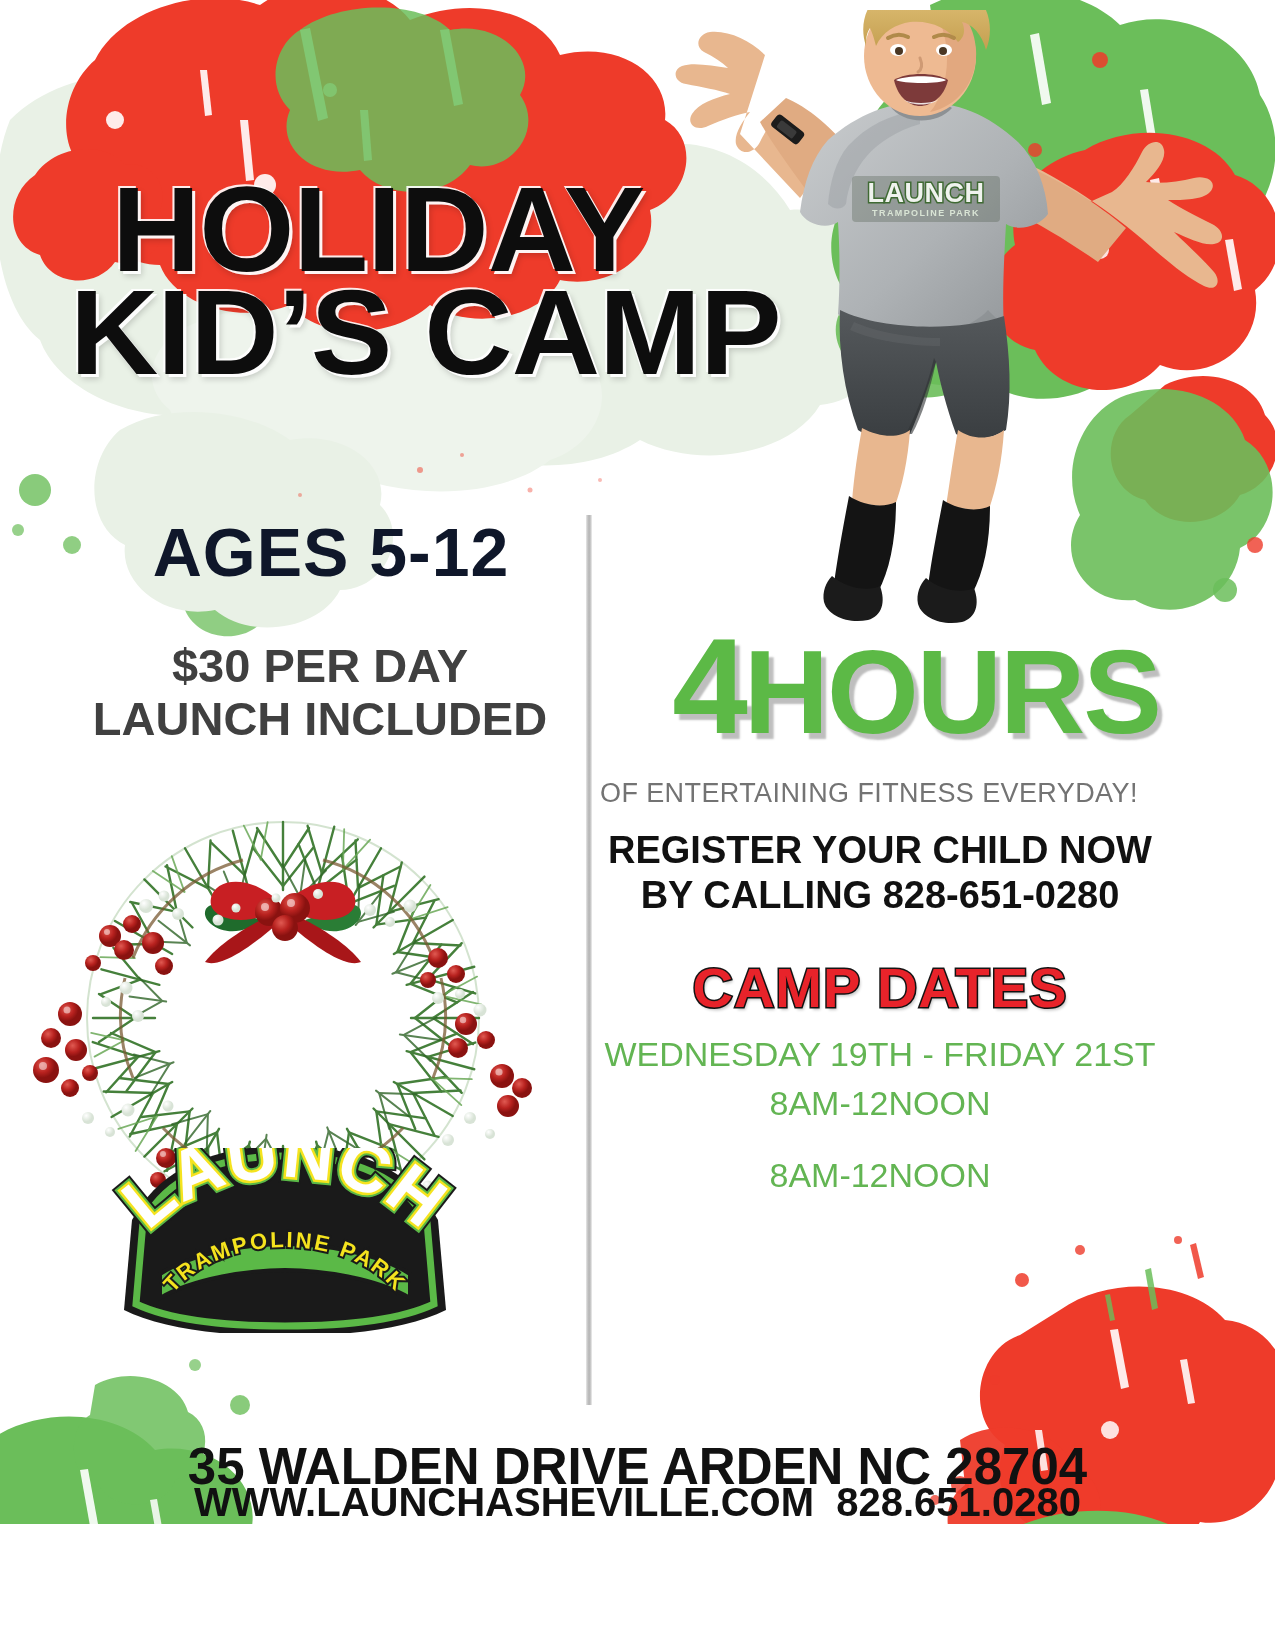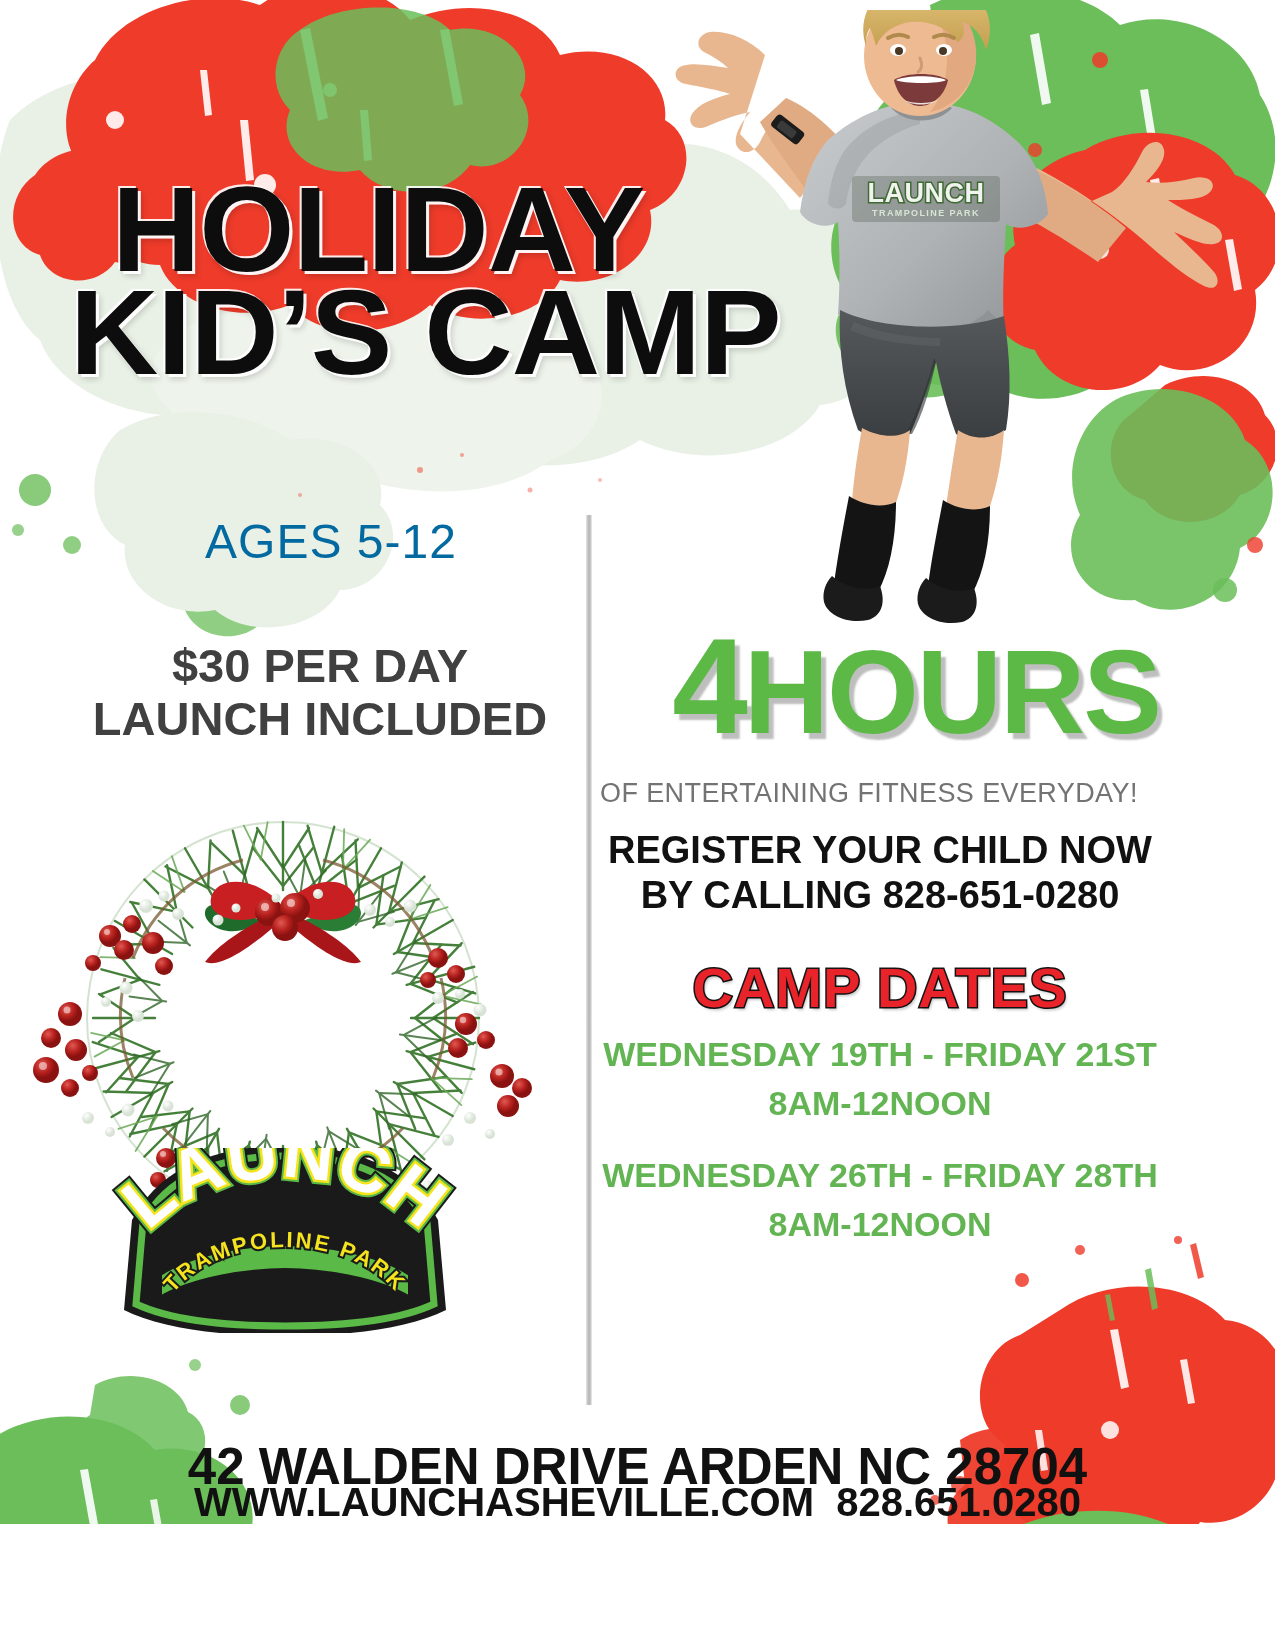--- a/index.html
+++ b/index.html
@@ -36,21 +36,21 @@
   
   .divider{
     position:absolute;left:586px;top:515px;width:6px;height:890px;
     background:linear-gradient(to right,#e8e8e8,#bdbdbd 35%,#b8b8b8 65%,#efefef);
     z-index:5;
   }
 
   
   .ages{
     position:absolute;left:96px;top:518px;width:470px;
-    font-size:48px;font-weight:normal;color:#0369a1;
+    font-size:68px;font-weight:bold;color:#0f172a;
     letter-spacing:1px;line-height:1;text-align:center;
     z-index:6;white-space:nowrap;
   }
   .price{
     position:absolute;left:70px;top:640px;width:500px;
     text-align:center;z-index:6;
   }
   .price div{
     font-size:47px;font-weight:bold;color:#404040;
     line-height:1.12;letter-spacing:0px;white-space:nowrap;
@@ -95,21 +95,21 @@
     z-index:6;
     -webkit-text-stroke:3px #151515;
     paint-order:stroke fill;
     text-shadow:2px 3px 3px rgba(0,0,0,.22);
     white-space:nowrap;
   }
   .dates{
     position:absolute;left:582px;top:1030px;width:596px;text-align:center;z-index:6;
   }
   .dates .dl{
-    font-size:34px;font-weight:bold;color:#63B553;line-height:1.45;
+    font-size:34px;font-weight:normal;color:#63B553;line-height:1.45;
     white-space:nowrap;letter-spacing:0px;
   }
   .dates .gap{height:22px;}
 
   
   .addr{
     position:absolute;left:0;top:1437px;width:1275px;text-align:center;
     font-size:51px;font-weight:bold;color:#111;letter-spacing:0px;z-index:6;
     white-space:nowrap;
   }
@@ -801,22 +801,21 @@
     <div>REGISTER YOUR CHILD NOW</div>
     <div>BY CALLING 828-651-0280</div>
   </div>
 
   <div class="camp-dates-title">CAMP DATES</div>
 
   <div class="dates">
     <div class="dl">WEDNESDAY 19TH - FRIDAY 21ST</div>
     <div class="dl">8AM-12NOON</div>
     <div class="gap"></div>
-    <div class="dl">WEDNESDAY 26TH - FRIDAY 28TH</div>
     <div class="dl">8AM-12NOON</div>
   </div>
 
-  <div class="addr">42 WALDEN DRIVE  ARDEN  NC 28704</div>
+  <div class="addr">35 WALDEN DRIVE  ARDEN  NC 28704</div>
   <div class="web">
     <span>WWW.LAUNCHASHEVILLE.COM</span><span>&nbsp;&nbsp;</span><span>828.651.0280</span>
   </div>
 
 </div>
 
 </body></html>

